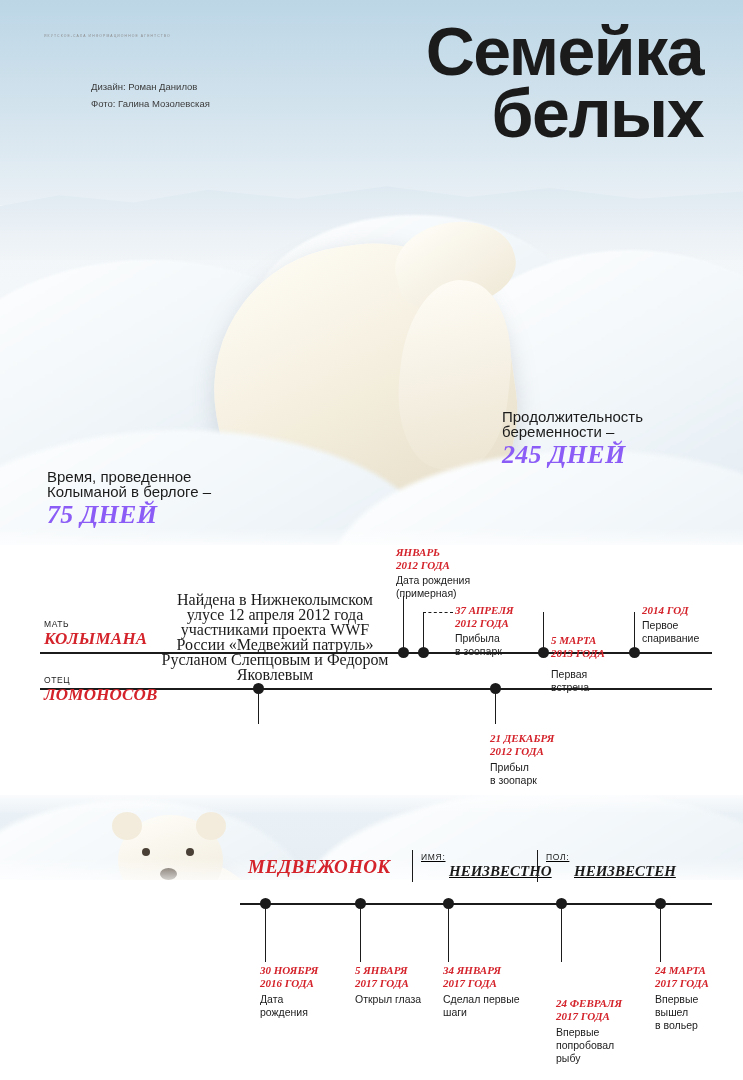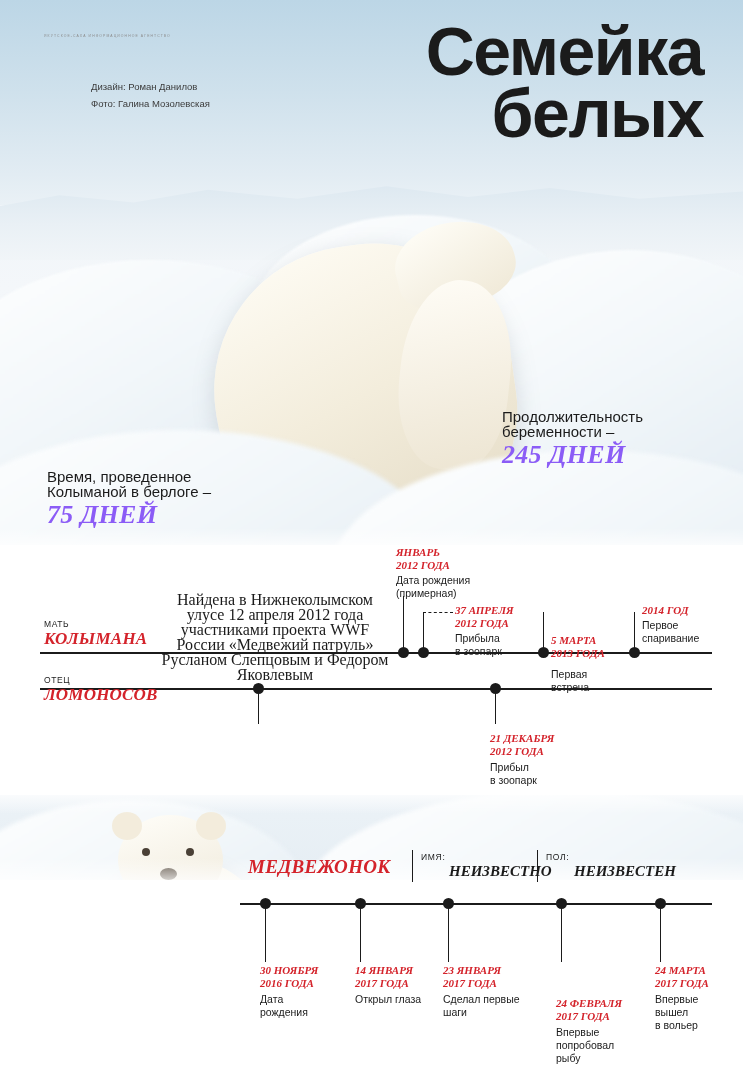--- a/index.html
+++ b/index.html
@@ -102,21 +102,21 @@
   .rowlabel{position:absolute;}
   .rowlabel .small{font-size:8.5px;letter-spacing:.6px;color:#1b1b1b;text-transform:uppercase;}
   .rowlabel .name{font-family:"Liberation Serif", serif;font-style:italic;font-weight:700;font-size:17px;color:#d4232b;letter-spacing:.2px;}
   .evt{position:absolute;font-size:10.5px;line-height:13px;color:#1b1b1b;}
   .evt .date{font-family:"Liberation Serif", serif;font-style:italic;font-weight:700;color:#d4232b;font-size:11px;line-height:13px;}
   .note{position:absolute;font-family:"Liberation Serif", serif;font-size:16px;line-height:15px;color:#1b1b1b;text-align:center;}
   .dashed{position:absolute;border-top:1px dashed #1b1b1b;height:0;}
 
   
   .cubtitle{position:absolute;font-family:"Liberation Serif", serif;font-style:italic;font-weight:700;font-size:19px;color:#d4232b;letter-spacing:.3px;}
-  .kv{position:absolute;}
+  .kv{position:absolute;text-decoration:underline;}
   .kv .k{font-size:8.5px;letter-spacing:.7px;color:#1b1b1b;text-transform:uppercase;}
   .kv .v{font-family:"Liberation Serif", serif;font-style:italic;font-weight:700;font-size:15px;color:#1b1b1b;margin-top:1px;margin-left:28px;}
   .vline{position:absolute;width:1px;background:#1b1b1b;}
 </style>
 </head>
 <body>
 
 <div class="page">
 
   <div class="photo photo-top">
@@ -277,27 +277,27 @@
   <div class="tick" style="left:660px;top:907px;height:55px;"></div>
 
   <div class="evt" style="left:260px;top:964px;width:88px;">
     <div class="date">30 НОЯБРЯ</div>
     <div class="date">2016 ГОДА</div>
     <div style="margin-top:3px">Дата</div>
     <div>рождения</div>
   </div>
 
   <div class="evt" style="left:355px;top:964px;width:88px;">
-    <div class="date">14 ЯНВАРЯ</div>
+    <div class="date">5 ЯНВАРЯ</div>
     <div class="date">2017 ГОДА</div>
     <div style="margin-top:3px">Открыл глаза</div>
   </div>
 
   <div class="evt" style="left:443px;top:964px;width:105px;">
-    <div class="date">23 ЯНВАРЯ</div>
+    <div class="date">34 ЯНВАРЯ</div>
     <div class="date">2017 ГОДА</div>
     <div style="margin-top:3px">Сделал первые</div>
     <div>шаги</div>
   </div>
 
   <div class="evt" style="left:556px;top:997px;width:95px;">
     <div class="date">24 ФЕВРАЛЯ</div>
     <div class="date">2017 ГОДА</div>
     <div style="margin-top:3px">Впервые</div>
     <div>попробовал</div>

